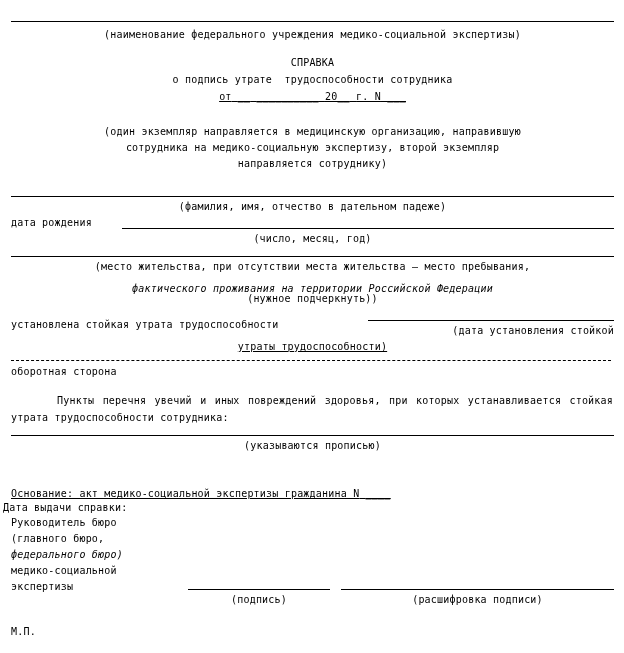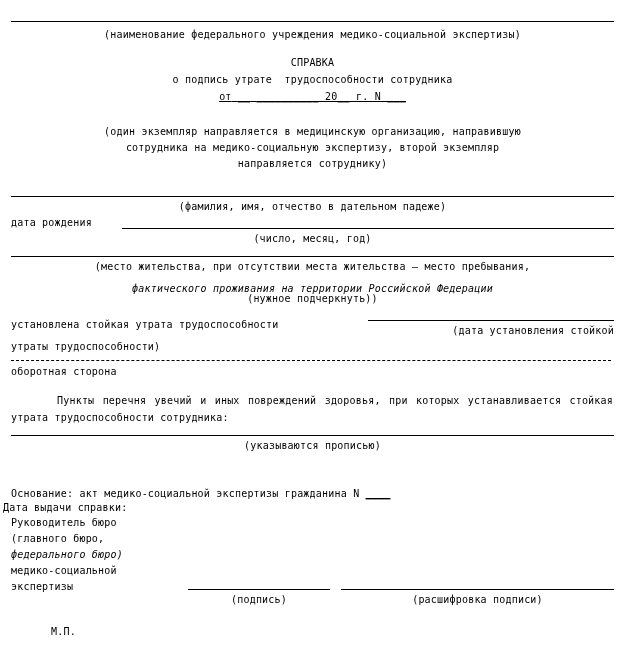--- a/index.html
+++ b/index.html
@@ -95,44 +95,44 @@
     <div class="block line center" style="top:231px; left:11px; width:603px;">(число, месяц, год)</div>
 
     <div class="rule" style="left:11px; top:256px; width:603px;"></div>
     <div class="block line center" style="top:259px; left:11px; width:603px;">(место жительства, при отсутствии места жительства – место пребывания,</div>
     <div class="block line center" style="top:281px; left:11px; width:603px;font-style:italic;">фактического проживания на территории Российской Федерации</div>
     <div class="block line center" style="top:291px; left:11px; width:603px;">(нужное подчеркнуть))</div>
 
     <div class="block line left" style="top:308px; left:11px; width:380px;margin-top:9px;">установлена стойкая утрата трудоспособности</div>
     <div class="rule" style="left:368px; top:320px; width:246px;"></div>
     <div class="block line right" style="top:323px; left:11px; width:603px; text-align:right;">(дата установления стойкой</div>
-    <div class="block line right" style="top:339px; left:11px; width:603px; text-align:left;">утраты трудоспособности)</div>
+    <div class="block line right" style="top:339px; left:11px; width:603px; text-align:center;text-decoration:underline;">утраты трудоспособности)</div>
 
     <div class="dashrule" style="left:11px; top:360px; width:600px;"></div>
 
     <div class="block line left" style="top:364px; left:11px; width:300px;">оборотная сторона</div>
 
     <div class="block line justify" style="top:392px; left:11px; width:602px; text-indent:46px; line-height:17px;">Пункты перечня увечий и иных повреждений здоровья, при которых устанавливается стойкая утрата трудоспособности сотрудника:</div>
 
     <div class="rule" style="left:11px; top:435px; width:603px;"></div>
     <div class="block line center" style="top:438px; left:11px; width:603px;">(указываются прописью)</div>
 
     <div class="block line left" style="top:470px; left:3px; width:400px;margin-top:30px;">Дата выдачи справки:</div>
-    <div class="block line left nowrap" style="top:486px; left:11px; width:600px;">
+    <div class="block line left nowrap" style="top:486px; left:11px; width:600px;text-decoration:underline;">
       <span>Основание: акт медико-социальной экспертизы гражданина N</span><span> </span><span class="u">____</span>
     </div>
 
     <div class="block line left" style="top:515px; left:11px; width:260px;">Руководитель бюро</div>
     <div class="block line left" style="top:531px; left:11px; width:260px;">(главного бюро,</div>
     <div class="block line left" style="top:547px; left:11px; width:260px;font-style:italic;">федерального бюро)</div>
     <div class="block line left" style="top:563px; left:11px; width:260px;">медико-социальной</div>
     <div class="block line left" style="top:579px; left:11px; width:260px;">экспертизы</div>
 
     <div class="rule" style="left:188px; top:589px; width:142px;"></div>
     <div class="block line center" style="top:592px; left:188px; width:142px;">(подпись)</div>
 
     <div class="rule" style="left:341px; top:589px; width:273px;"></div>
     <div class="block line center" style="top:592px; left:341px; width:273px;">(расшифровка подписи)</div>
 
-    <div class="block line left" style="top:624px; left:11px; width:120px;margin-left:40px;">М.П.</div>
+    <div class="block line left" style="top:624px; left:11px; width:120px;">М.П.</div>
 
   </div>
 </div>
 
 </body></html>

